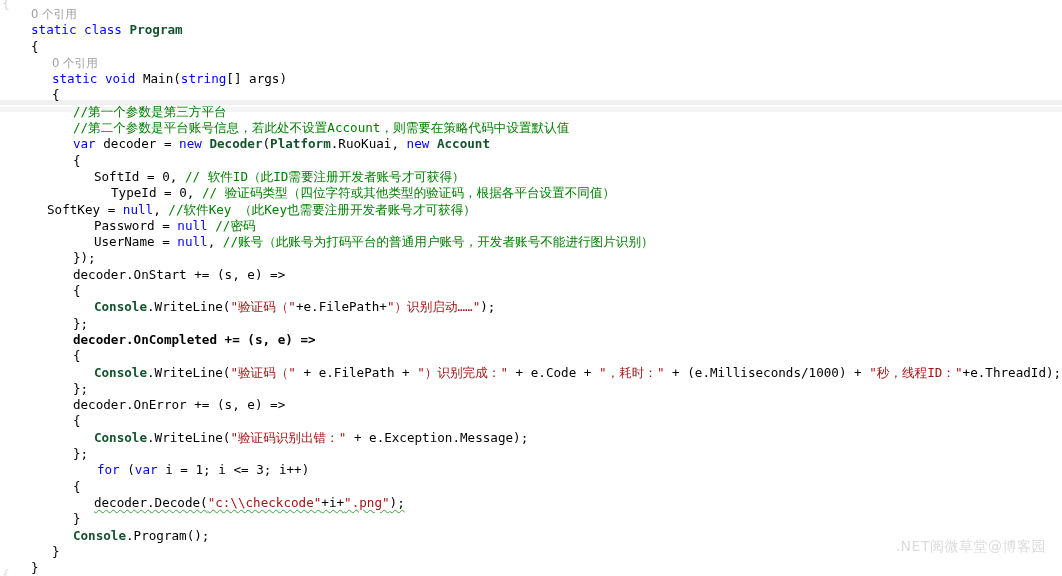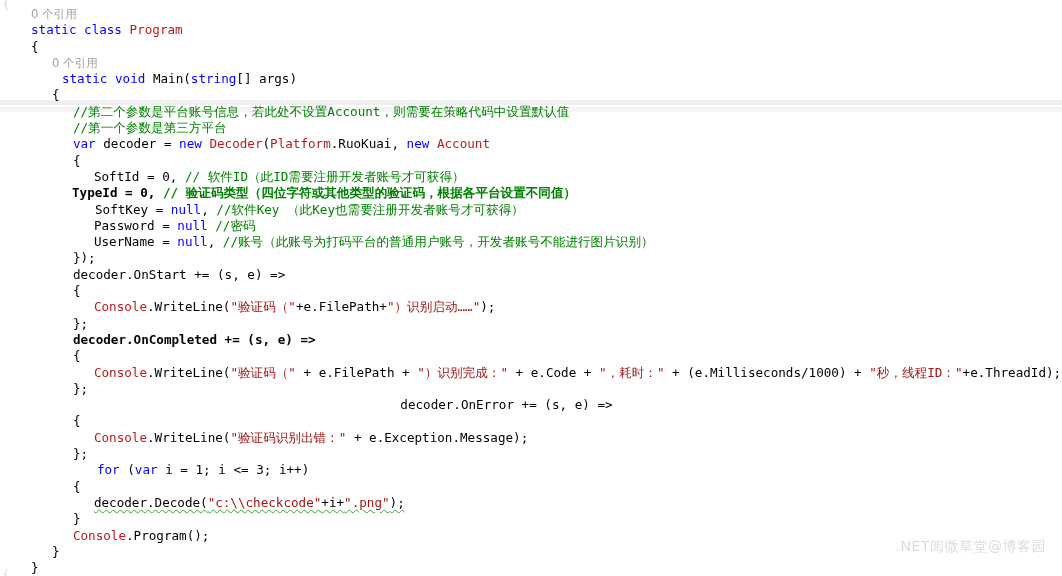--- a/index.html
+++ b/index.html
@@ -61,21 +61,21 @@
     line-height: 16.3px;
     white-space: pre;
     font-size: 12.6px;
     font-family: "DejaVu Sans Mono", "Liberation Mono", monospace;
     color: #000000;
     letter-spacing: 0px;
   }
 
   
   .kw        { color: #0000ff; }   
-  .type      { color: #b91c1c; }   
+  .type      { color: #14532d; font-weight: bold; }   
   .str       { color: #a31515; }   
   .cmt       { color: #008000; }
   .plain     { color: #000000; }
   .codelens  { color: #a0a0a0; font-size: 11.6px; font-family: "DejaVu Sans", sans-serif; }
 
   .squiggle {
     text-decoration: underline;
     text-decoration-style: wavy;
     text-decoration-color: #3aa33a;
     text-decoration-thickness: 1px;
@@ -101,41 +101,41 @@
   <div class="stray-top">{</div>
 
   <div class="band band-a"></div>
   <div class="band band-b"></div>
 
   <div class="code-area" id="code-area" style="top: 6px;">
       <div class="line" style="padding-left: 30.976px;"><span><span class="codelens">0 个引用</span></span></div>
       <div class="line" style="padding-left: 30.976px;"><span><span class="kw">static class </span><span class="type">Program</span></span></div>
       <div class="line" style="padding-left: 30.976px;"><span><span class="plain">{</span></span></div>
       <div class="line" style="padding-left: 51.952px;"><span><span class="codelens">0 个引用</span></span></div>
-      <div class="line" style="padding-left: 51.952px; margin-left: 10px;"><span><span class="kw">static void </span><span class="plain">Main(</span><span class="kw">string</span><span class="plain">[] args)</span></span></div>
+      <div class="line" style="padding-left: 51.952px;"><span><span class="kw">static void </span><span class="plain">Main(</span><span class="kw">string</span><span class="plain">[] args)</span></span></div>
       <div class="line" style="padding-left: 51.952px;"><span><span class="plain">{</span></span></div>
+      <div class="line" style="padding-left: 72.928px;"><span><span class="cmt">//第一个参数是第三方平台</span></span></div>
       <div class="line" style="padding-left: 72.928px;"><span><span class="cmt">//第二个参数是平台账号信息，若此处不设置Account，则需要在策略代码中设置默认值</span></span></div>
-      <div class="line" style="padding-left: 72.928px;"><span><span class="cmt">//第一个参数是第三方平台</span></span></div>
       <div class="line" style="padding-left: 72.928px;"><span><span class="kw">var</span><span class="plain"> decoder = </span><span class="kw">new</span><span class="plain"> </span><span class="type">Decoder</span><span class="plain">(</span><span class="type">Platform</span><span class="plain">.RuoKuai, </span><span class="kw">new</span><span class="plain"> </span><span class="type">Account</span></span></div>
       <div class="line" style="padding-left: 72.928px;"><span><span class="plain">{</span></span></div>
       <div class="line" style="padding-left: 93.904px;"><span><span class="plain">SoftId = 0, </span><span class="cmt">// 软件ID（此ID需要注册开发者账号才可获得）</span></span></div>
-      <div class="line" style="padding-left: 72px; font-weight: bold;"><span><span class="plain">TypeId = 0, </span><span class="cmt">// 验证码类型（四位字符或其他类型的验证码，根据各平台设置不同值）</span></span></div>
-      <div class="line" style="padding-left: 95px;"><span><span class="plain">SoftKey = </span><span class="kw">null</span><span class="plain">, </span><span class="cmt">//软件Key （此Key也需要注册开发者账号才可获得）</span></span></div>
+      <div class="line" style="padding-left: 111px;"><span><span class="plain">TypeId = 0, </span><span class="cmt">// 验证码类型（四位字符或其他类型的验证码，根据各平台设置不同值）</span></span></div>
+      <div class="line" style="padding-left: 47px;"><span><span class="plain">SoftKey = </span><span class="kw">null</span><span class="plain">, </span><span class="cmt">//软件Key （此Key也需要注册开发者账号才可获得）</span></span></div>
       <div class="line" style="padding-left: 93.904px;"><span><span class="plain">Password = </span><span class="kw">null</span><span class="plain"> </span><span class="cmt">//密码</span></span></div>
       <div class="line" style="padding-left: 93.904px;"><span><span class="plain">UserName = </span><span class="kw">null</span><span class="plain">, </span><span class="cmt">//账号（此账号为打码平台的普通用户账号，开发者账号不能进行图片识别）</span></span></div>
       <div class="line" style="padding-left: 72.928px;"><span><span class="plain">});</span></span></div>
       <div class="line" style="padding-left: 72.928px;"><span><span class="plain">decoder.OnStart += (s, e) =&gt;</span></span></div>
       <div class="line" style="padding-left: 72.928px;"><span><span class="plain">{</span></span></div>
       <div class="line" style="padding-left: 93.904px;"><span><span class="type">Console</span><span class="plain">.WriteLine(</span><span class="str">"验证码（"</span><span class="plain">+e.FilePath+</span><span class="str">"）识别启动……"</span><span class="plain">);</span></span></div>
       <div class="line" style="padding-left: 72.928px;"><span><span class="plain">};</span></span></div>
       <div class="line" style="padding-left: 72.928px; font-weight: bold;"><span><span class="plain">decoder.OnCompleted += (s, e) =&gt;</span></span></div>
       <div class="line" style="padding-left: 72.928px;"><span><span class="plain">{</span></span></div>
       <div class="line" style="padding-left: 93.904px;"><span><span class="type">Console</span><span class="plain">.WriteLine(</span><span class="str">"验证码（"</span><span class="plain"> + e.FilePath + </span><span class="str">"）识别完成："</span><span class="plain"> + e.Code + </span><span class="str">"，耗时："</span><span class="plain"> + (e.Milliseconds/1000) + </span><span class="str">"秒，线程ID："</span><span class="plain">+e.ThreadId);</span></span></div>
       <div class="line" style="padding-left: 72.928px;"><span><span class="plain">};</span></span></div>
-      <div class="line" style="padding-left: 72.928px; text-align: center;"><span><span class="plain">decoder.OnError += (s, e) =&gt;</span></span></div>
+      <div class="line" style="padding-left: 72.928px;"><span><span class="plain">decoder.OnError += (s, e) =&gt;</span></span></div>
       <div class="line" style="padding-left: 72.928px;"><span><span class="plain">{</span></span></div>
       <div class="line" style="padding-left: 93.904px;"><span><span class="type">Console</span><span class="plain">.WriteLine(</span><span class="str">"验证码识别出错："</span><span class="plain"> + e.Exception.Message);</span></span></div>
       <div class="line" style="padding-left: 72.928px;"><span><span class="plain">};</span></span></div>
       <div class="line" style="padding-left: 72.928px; margin-left: 24px;"><span><span class="kw">for</span><span class="plain"> (</span><span class="kw">var</span><span class="plain"> i = 1; i &lt;= 3; i++)</span></span></div>
       <div class="line" style="padding-left: 72.928px;"><span><span class="plain">{</span></span></div>
       <div class="line" style="padding-left: 93.904px;"><span class="squiggle"><span class="plain">decoder.Decode(</span><span class="str">"c:\\checkcode"</span><span class="plain">+i+</span><span class="str">".png"</span><span class="plain">);</span></span></div>
       <div class="line" style="padding-left: 72.928px;"><span><span class="plain">}</span></span></div>
       <div class="line" style="padding-left: 72.928px;"><span><span class="type">Console</span><span class="plain">.Program();</span></span></div>
       <div class="line" style="padding-left: 51.952px;"><span><span class="plain">}</span></span></div>
       <div class="line" style="padding-left: 30.976px;"><span><span class="plain">}</span></span></div>

